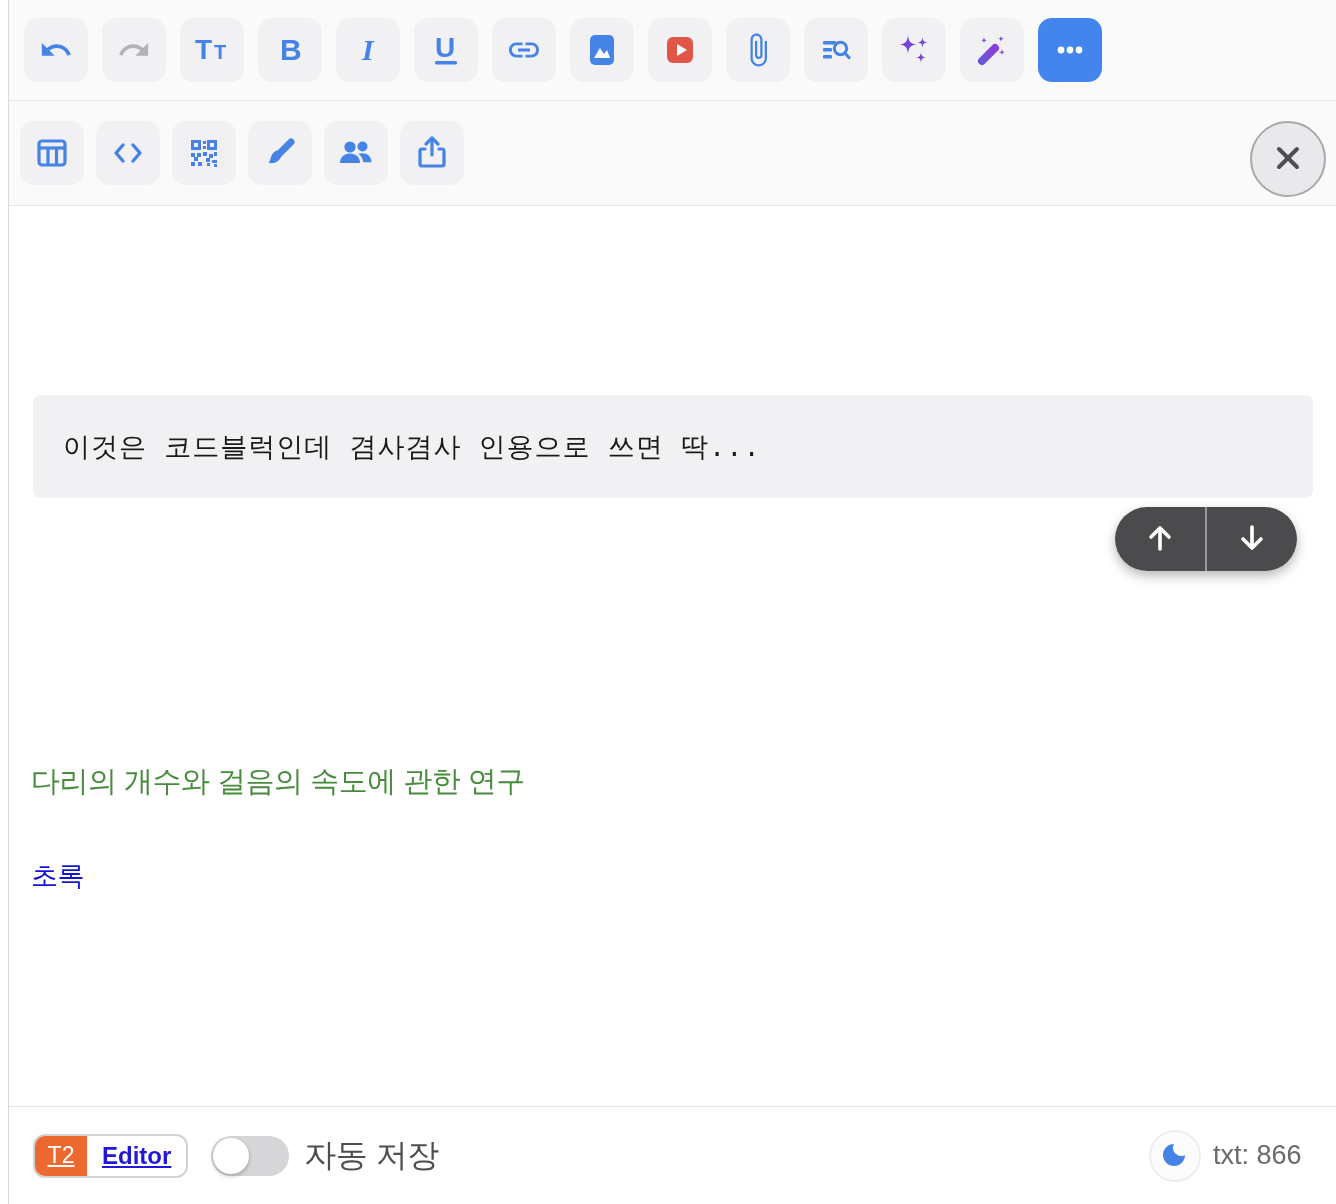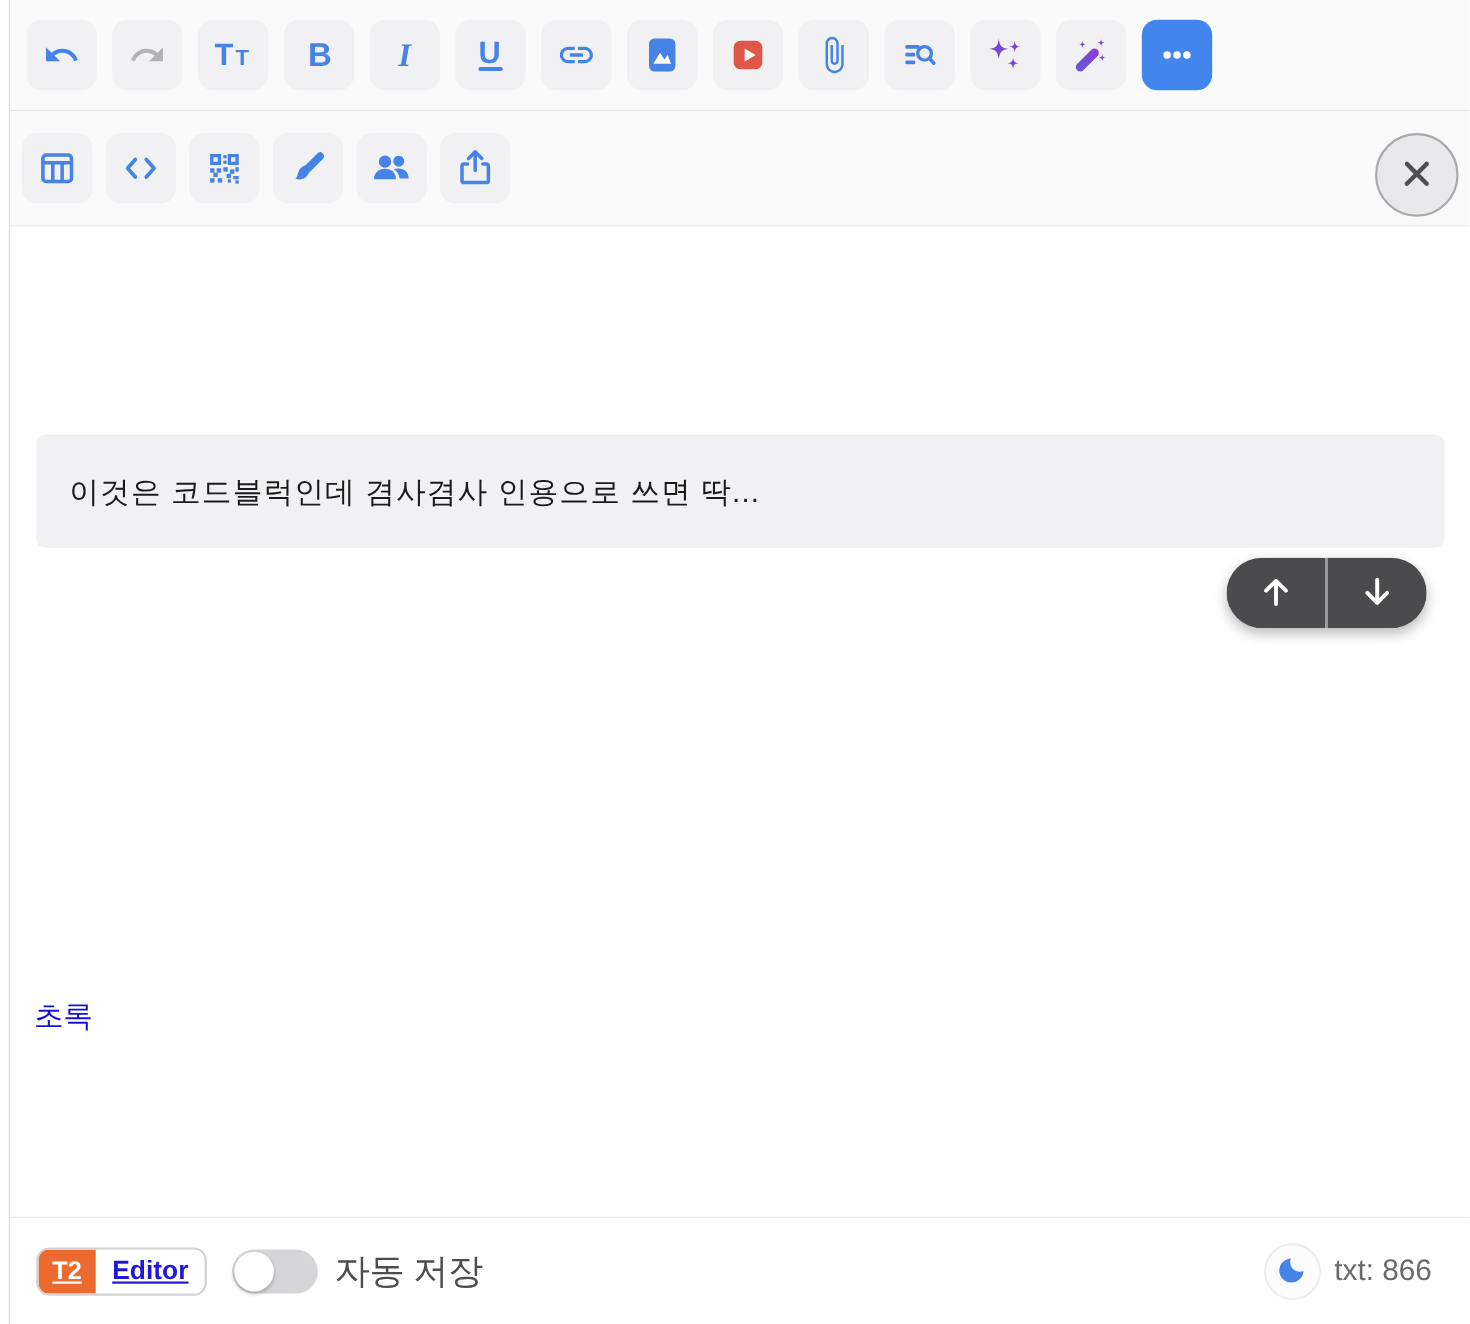--- a/index.html
+++ b/index.html
@@ -27,52 +27,52 @@
     box-sizing:border-box;cursor:pointer;padding:0;
   }
 
   
   .content{flex:1;position:relative;background:#ffffff;}
   .code-block{
     position:absolute;left:24px;top:189px;width:1280px;height:103px;border-radius:8px;
     background:#f1f1f3;display:flex;align-items:center;box-sizing:border-box;padding-left:30px;
   }
   .code-block-text{
-    font-family:Liberation Sans, sans-serif;
+    font-family:Liberation Mono, monospace;
     font-size:27px;color:#1a1a1a;letter-spacing:1px;white-space:pre;
   }
   .scroll-pill{
     position:absolute;right:39px;top:301px;width:182px;height:64px;border-radius:32px;
     display:flex;overflow:hidden;box-shadow:0 5px 12px rgba(0,0,0,0.28);
   }
   .scroll-btn{flex:1;background:#4b4b4d;border:none;display:flex;align-items:center;justify-content:center;cursor:pointer;padding:0;}
   .scroll-divider{width:2px;background:#98989a;}
 
   .doc-title{
     position:absolute;left:22px;top:556px;font-size:29px;font-weight:400;color:#478c3c;letter-spacing:-0.5px;
   }
   .doc-section{
-    position:absolute;left:22px;top:652px;font-size:27px;font-weight:400;color:#1411d6;letter-spacing:-0.5px;margin-top:48px;
+    position:absolute;left:22px;top:652px;font-size:27px;font-weight:400;color:#1411d6;letter-spacing:-0.5px;
   }
   .doc-paragraph{
     position:absolute;left:22px;top:744px;width:1274px;
     font-size:30px;line-height:47.5px;color:#141414;letter-spacing:-0.6px;white-space:pre-wrap;
   }
 
   
   .footer{
     height:98px;background:#ffffff;border-top:1px solid #e4e4e6;box-sizing:border-box;
     display:flex;align-items:center;padding:0 23px 0 24px;
   }
   .t2-badge{
     display:flex;align-items:stretch;height:44px;border:2px solid #d2d2d4;border-radius:12px;
     overflow:hidden;background:#ffffff;cursor:pointer;box-sizing:border-box;
   }
   .t2-logo{
-    width:52px;background:#ec6a2f;color:#ffffff;font-weight:bold;font-size:23px;
+    width:52px;background:#ec6a2f;color:#ffffff;font-weight:normal;font-size:23px;
     display:flex;align-items:center;justify-content:center;text-decoration:underline;
   }
   .t2-editor{
     padding:4px 15px;display:flex;align-items:center;color:#2017d8;font-weight:bold;font-size:24px;
     text-decoration:underline;
   }
   .toggle{
     margin-left:23px;width:78px;height:40px;border-radius:20px;background:#d6d6d8;position:relative;
     border:none;cursor:pointer;flex:0 0 auto;padding:0;
   }
@@ -335,20 +335,21 @@
       <button class="scroll-btn">
         <span>
           <svg width="36" height="36" viewBox="0 0 36 36">
             <line x1="18" y1="7" x2="18" y2="27" stroke="#ffffff" stroke-width="3.6" stroke-linecap="round"></line>
             <path d="M9 19 L18 28 L27 19" fill="none" stroke="#ffffff" stroke-width="3.6" stroke-linecap="round" stroke-linejoin="round"></path>
           </svg>
         </span>
       </button>
     </div>
 
+    <div class="doc-title">다리의 개수와 걸음의 속도에 관한 연구</div>
     <div class="doc-section">초록</div>
   </div>
 
   <div class="footer">
 
     <div class="t2-badge">
       <span class="t2-logo">T2</span>
       <span class="t2-editor">Editor</span>
     </div>
 

